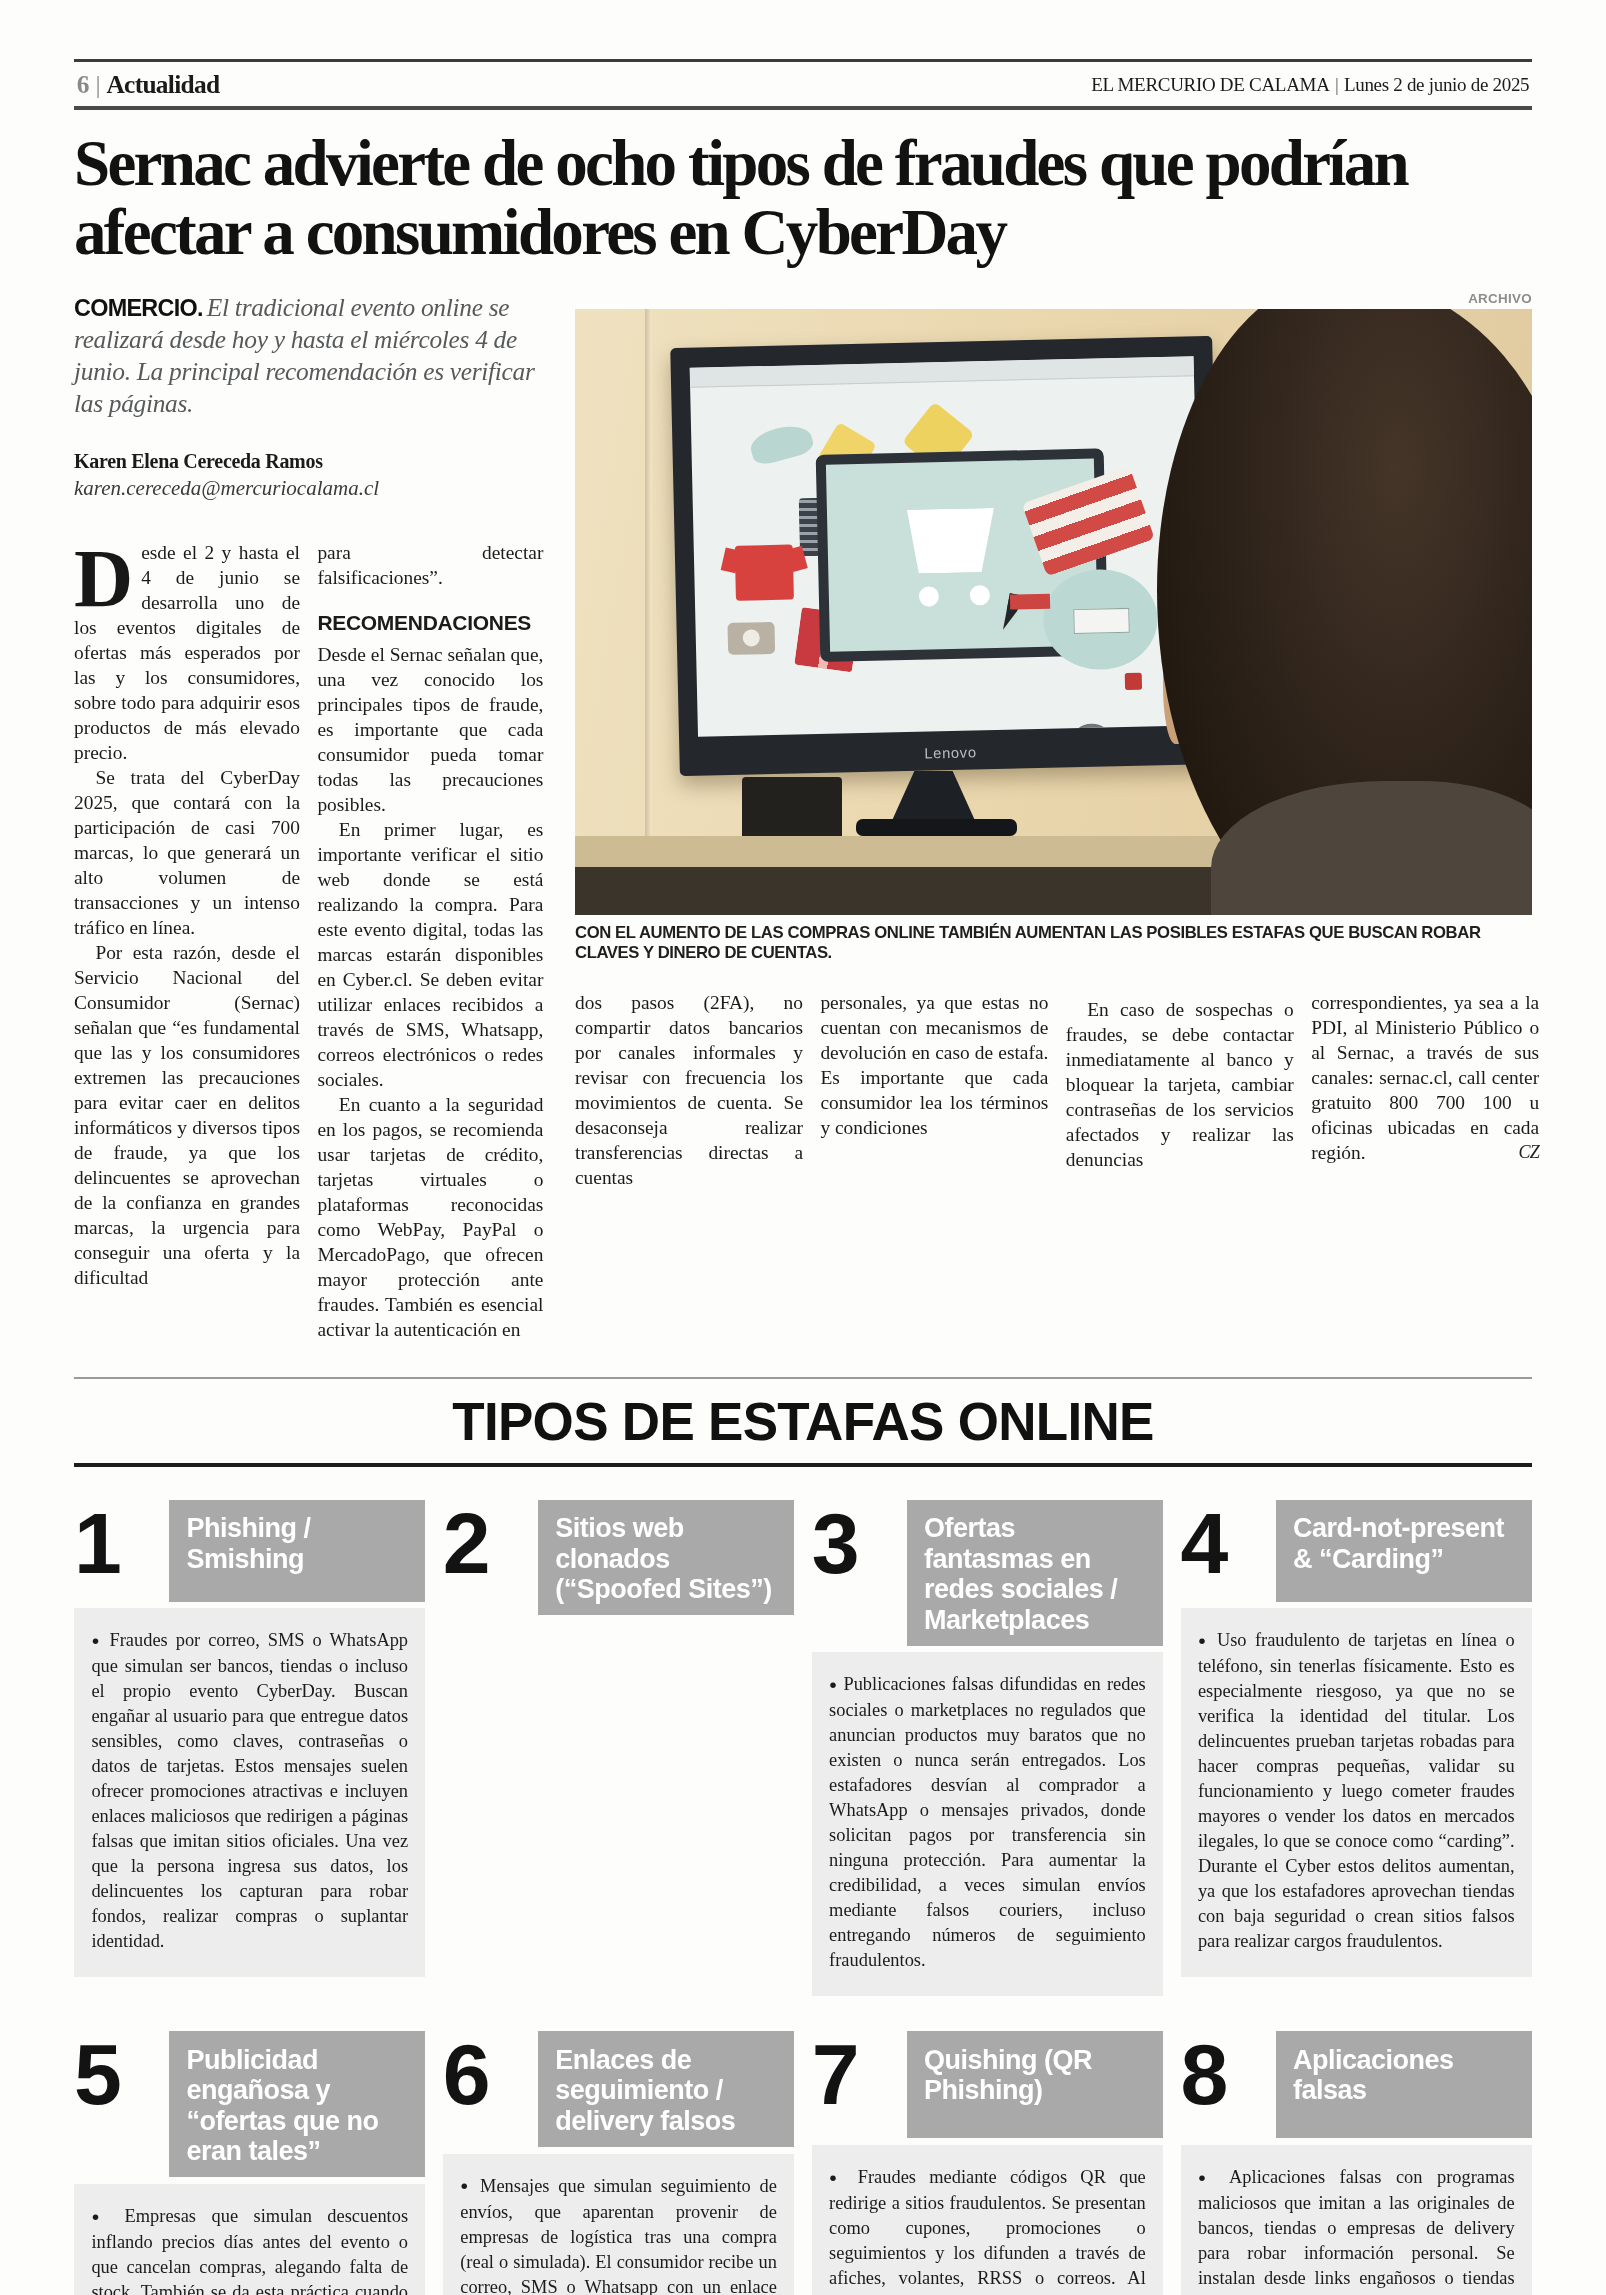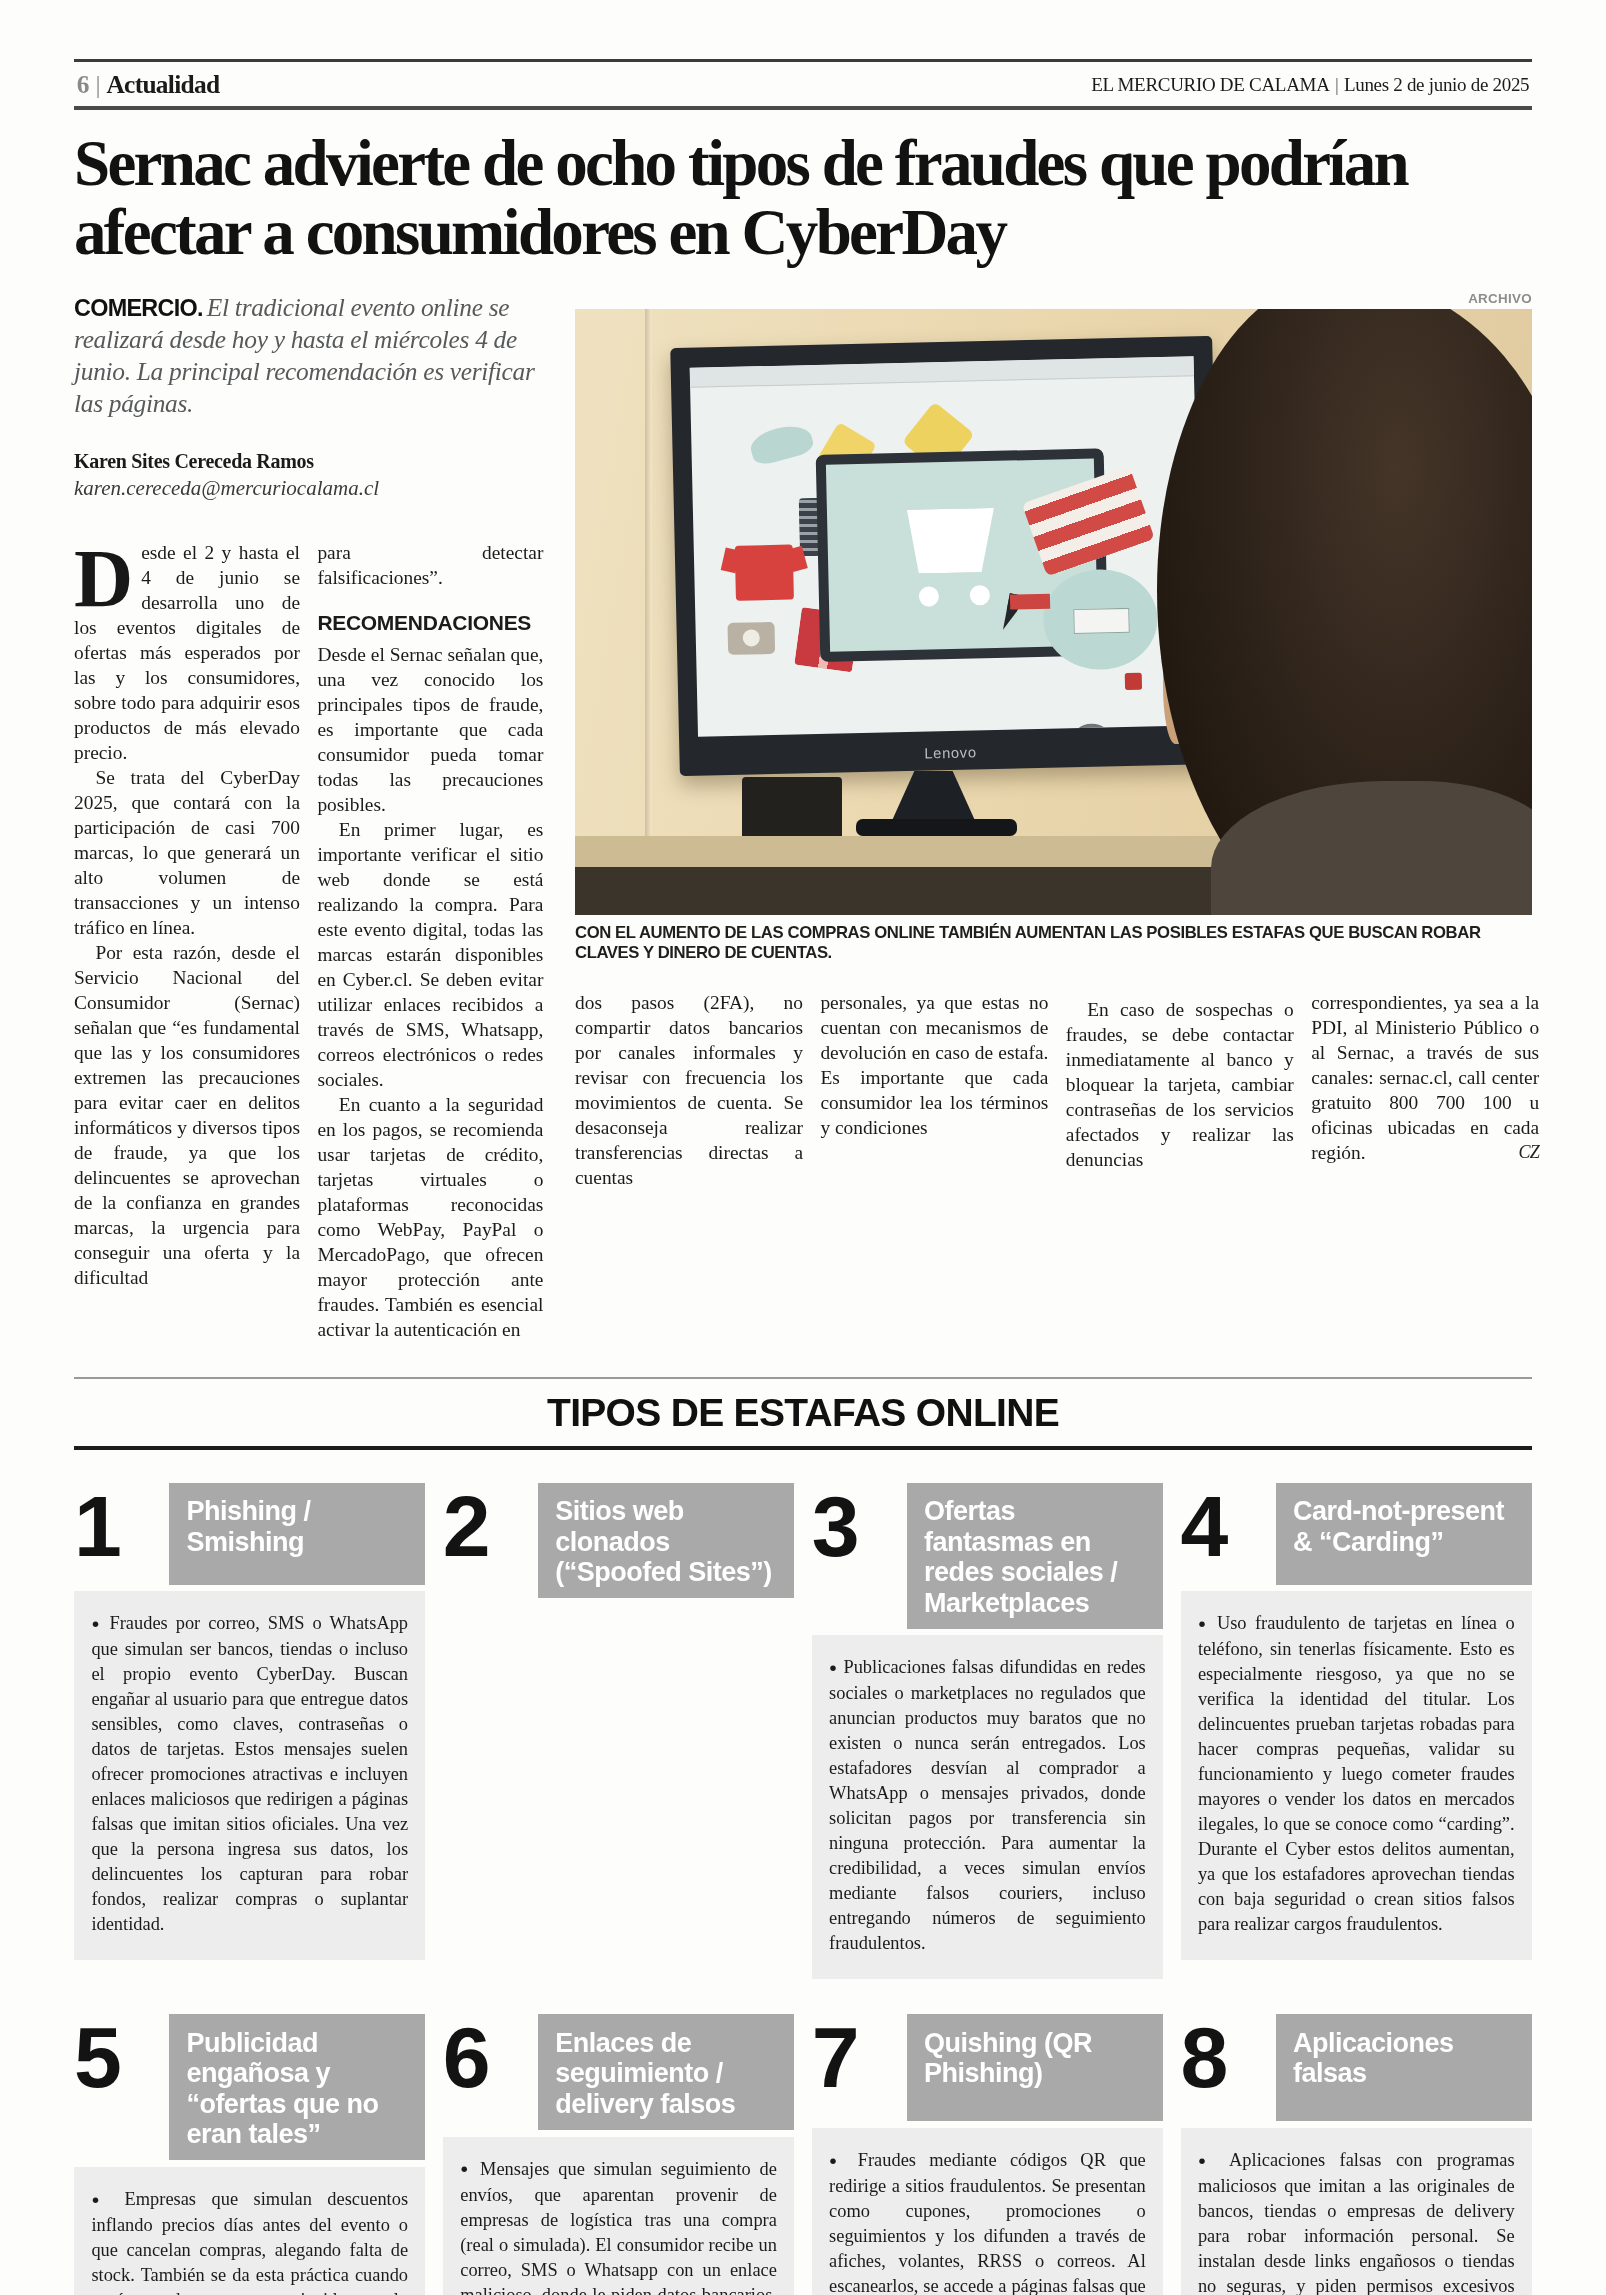--- a/index.html
+++ b/index.html
@@ -130,21 +130,21 @@
   .bottomcols { display:flex; gap:17.4px; margin-top:27px; }
   .bincol { width:228px; flex:0 0 228px; font-size:19.4px; line-height:25px; text-align:justify; }
   .endmark { float:right; font-style:italic; font-family:"Liberation Serif",serif; font-size:18px; color:#222; letter-spacing:-0.7px; }
   
   .sectionbar {
     margin-top:35px; border-top:2.7px solid #9a9a9a; border-bottom:4.7px solid #1d1d1d;
     text-align:center; padding:12px 0 10.7px;
   }
   .sectionbar h2 {
     font-family:"Liberation Sans","DejaVu Sans",sans-serif; font-weight:bold;
-    font-size:39px; letter-spacing:-0.7px; color:#111;
+    font-size:53px; letter-spacing:-0.7px; color:#111;
   }
   
   .scamgrid { margin-top:33px; display:grid; grid-template-columns:repeat(4,1fr); column-gap:17.4px; row-gap:35px; }
   .scam { display:flex; flex-direction:column; }
   .scam-head { display:flex; align-items:flex-start; }
   .scam-num {
     width:95px; flex:0 0 95px; font-family:"Liberation Sans","DejaVu Sans",sans-serif;
     font-weight:900; font-size:86px; line-height:0.92; letter-spacing:-5.4px; color:#131313;
     padding-top:4px;
   }
@@ -175,21 +175,21 @@
   </div>
 
   <h1 class="headline">Sernac advierte de ocho tipos de fraudes que podrían afectar a consumidores en CyberDay</h1>
 
   <div class="main">
 
     <div class="leftcol">
       <p class="lede">
         <span class="kicker">COMERCIO.</span><span>El tradicional evento online se realizará desde hoy y hasta el miércoles 4 de junio. La principal recomendación es verificar las páginas.</span>
       </p>
-      <div class="byline">Karen Sites Cereceda Ramos</div>
+      <div class="byline">Karen Elena Cereceda Ramos</div>
       <div class="byline-mail">karen.cereceda@mercuriocalama.cl</div>
 
       <div class="bodycols">
         <div class="bcol">
           <p><span class="dropcap">D</span><span>esde el 2 y hasta el 4 de junio se desarrolla uno de los eventos digitales de ofertas más esperados por las y los consumidores, sobre todo para adquirir esos productos de más elevado precio.</span></p>
           <p class="p-indent">Se trata del CyberDay 2025, que contará con la participación de casi 700 marcas, lo que generará un alto volumen de transacciones y un intenso tráfico en línea.</p>
           <p class="p-indent">Por esta razón, desde el Servicio Nacional del Consumidor (Sernac) señalan que “es fundamental que las y los consumidores extremen las precauciones para evitar caer en delitos informáticos y diversos tipos de fraude, ya que los delincuentes se aprovechan de la confianza en grandes marcas, la urgencia para conseguir una oferta y la dificultad</p>
         </div>
         <div class="bcol">
           <p>para detectar falsificaciones”.</p>

